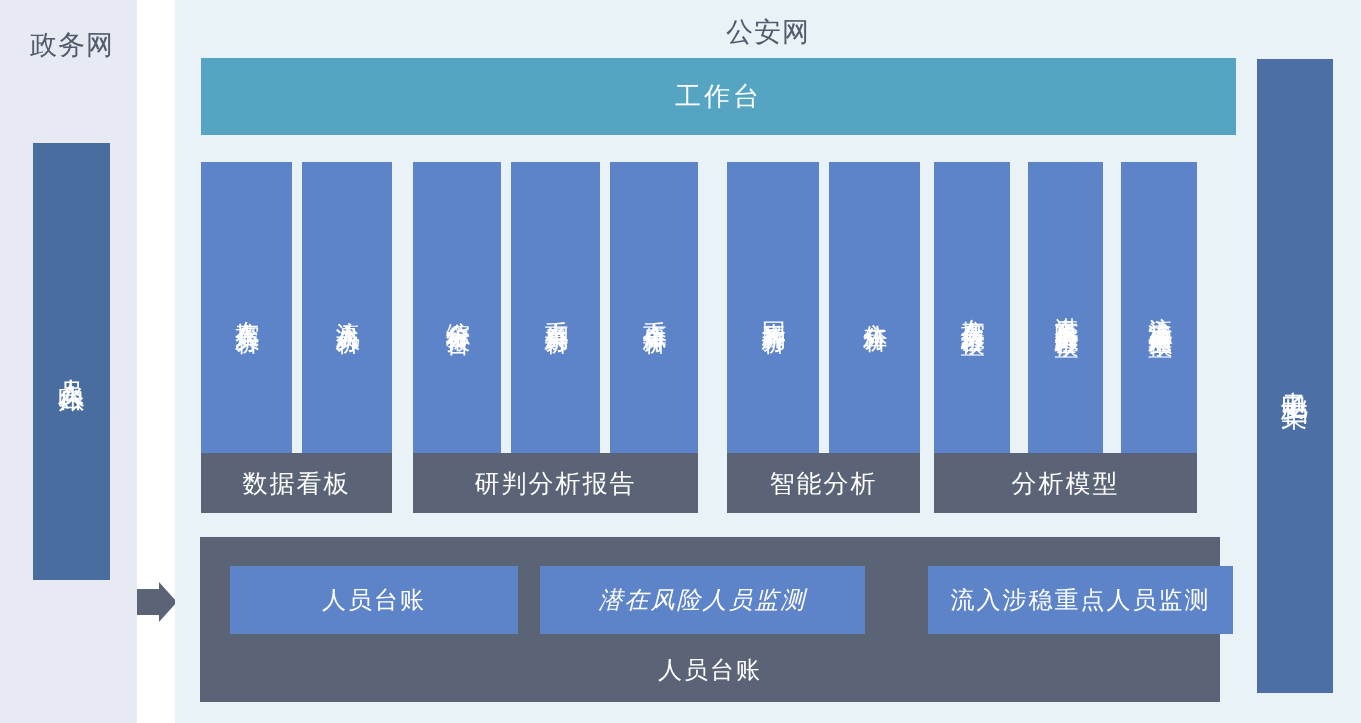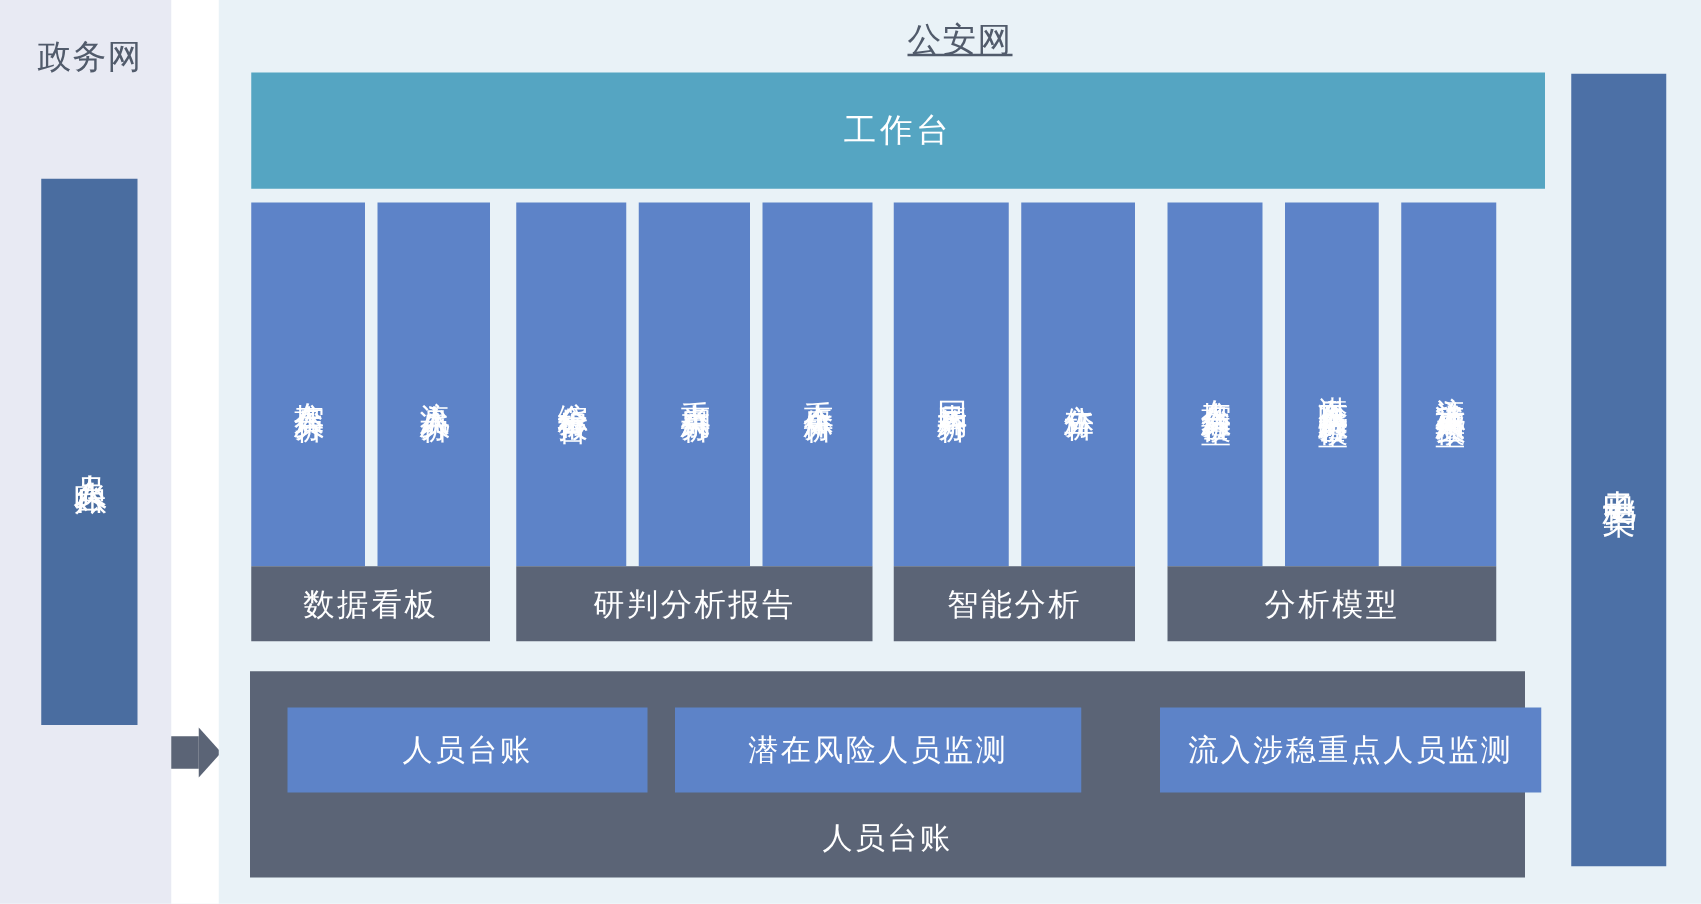--- a/index.html
+++ b/index.html
@@ -20,41 +20,41 @@
           display:flex; align-items:center; justify-content:center;}
   .vtext{writing-mode:vertical-rl; text-orientation:upright; color:var(--white-text); line-height:1.08;}
   .ledger .vtext{font-size:27px; letter-spacing:2px;}
   
   .arrow{position:absolute; left:137px; top:582px; width:40px; height:40px;}
   .arrow .stem{position:absolute; left:0; top:7px; width:22px; height:26px; background:var(--section-gray);}
   .arrow .head{position:absolute; left:22px; top:0; width:0; height:0;
                border-left:18px solid var(--section-gray); border-top:20px solid transparent; border-bottom:20px solid transparent;}
   
   .psn{position:absolute; left:175px; top:0; width:1186px; height:723px; background:var(--main-panel-bg);}
-  .psn-title{position:absolute; left:0; right:0; top:14px; text-align:center; font-size:27px; color:var(--title-text); letter-spacing:1px;text-decoration:underline;}
-  .workbench{position:absolute; left:26px; top:58px; width:1035px; height:93px; background:var(--workbench-teal);
+  .psn-title{position:absolute; left:0; right:0; top:14px; text-align:center; font-size:27px; color:var(--title-text); letter-spacing:1px;}
+  .workbench{position:absolute; left:26px; top:58px; width:1035px; height:77px; background:var(--workbench-teal);
              display:flex; align-items:center; justify-content:center; color:var(--white-text); font-size:26px; letter-spacing:3px;}
   
   .group{position:absolute; top:162px; display:flex; flex-direction:column;}
   .g1{left:26px;  width:191px;}
   .g2{left:238px; width:285px;border-radius:17px;}
-  .g3{left:540px; width:193px;}
+  .g3{left:552px; width:193px;}
   .g4{left:759px; width:263px;}
   .bars{display:flex; gap:10px; height:291px;}
   .g4 .bars{gap:18px;}
   .bar{flex:1; background:var(--module-blue); display:flex; align-items:center; justify-content:center;}
   .bar .vtext{font-size:24px; letter-spacing:2px;}
   .gfooter{height:60px; background:var(--section-gray); display:flex; align-items:center; justify-content:center;
            color:var(--white-text); font-size:25px; letter-spacing:2px;}
   
   .bottom{position:absolute; left:25px; top:537px; width:1020px; height:165px; background:var(--section-gray);}
   .bbtn{position:absolute; top:29px; height:68px; background:var(--module-blue); color:var(--white-text);
         display:flex; align-items:center; justify-content:center; font-size:24px; letter-spacing:2px; border:none;}
   .bbtn1{left:30px;  width:288px;}
-  .bbtn2{left:340px; width:325px;}
+  .bbtn2{left:340px; width:325px;font-style:italic;}
   .bbtn3{left:687px; width:305px;margin-left:41px;}
   .blabel{position:absolute; left:0; right:0; bottom:16px; text-align:center; color:var(--white-text); font-size:24px; letter-spacing:2px;}
   
   .archive{position:absolute; left:1082px; top:59px; width:76px; height:634px; background:var(--archive-blue);
            display:flex; align-items:center; justify-content:center;}
   .archive .vtext{font-size:27px; letter-spacing:3px;}
 </style>
 </head>
 <body>
 

